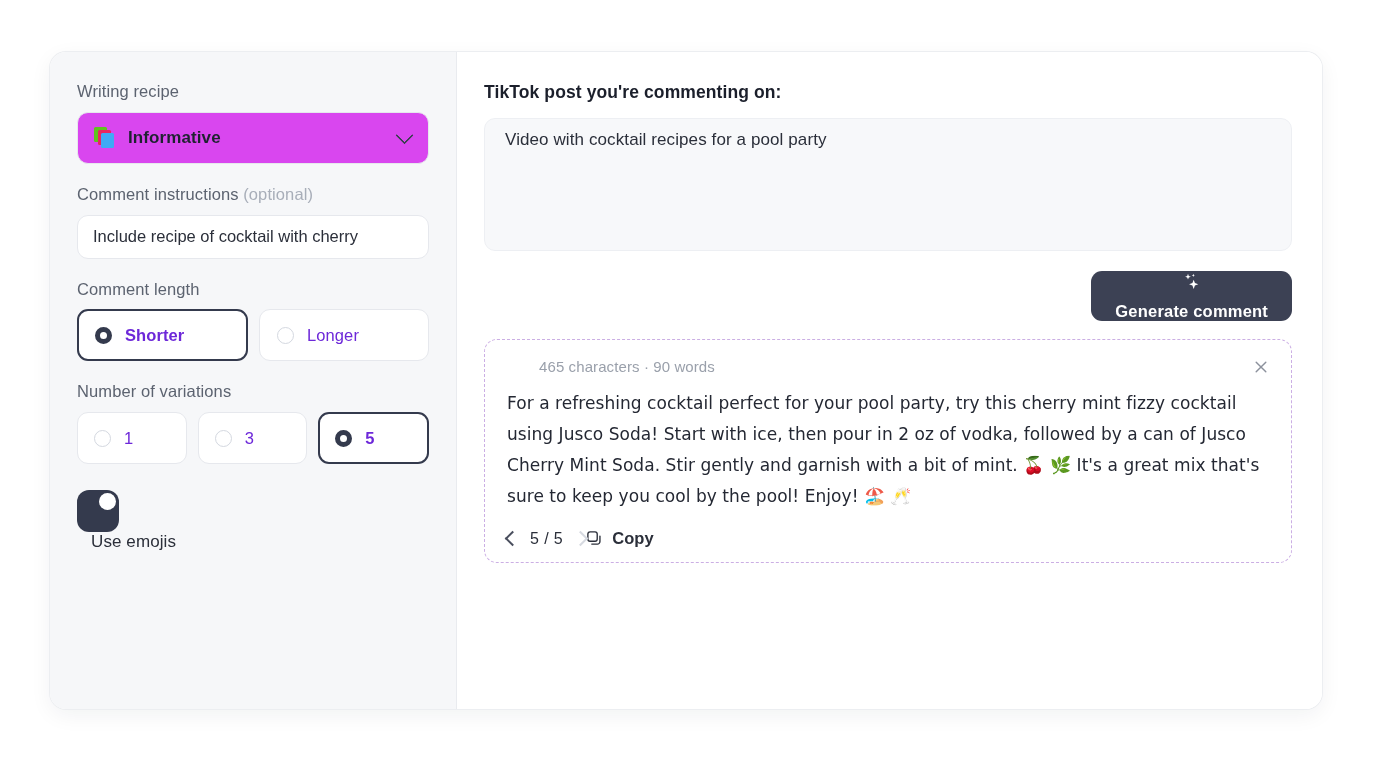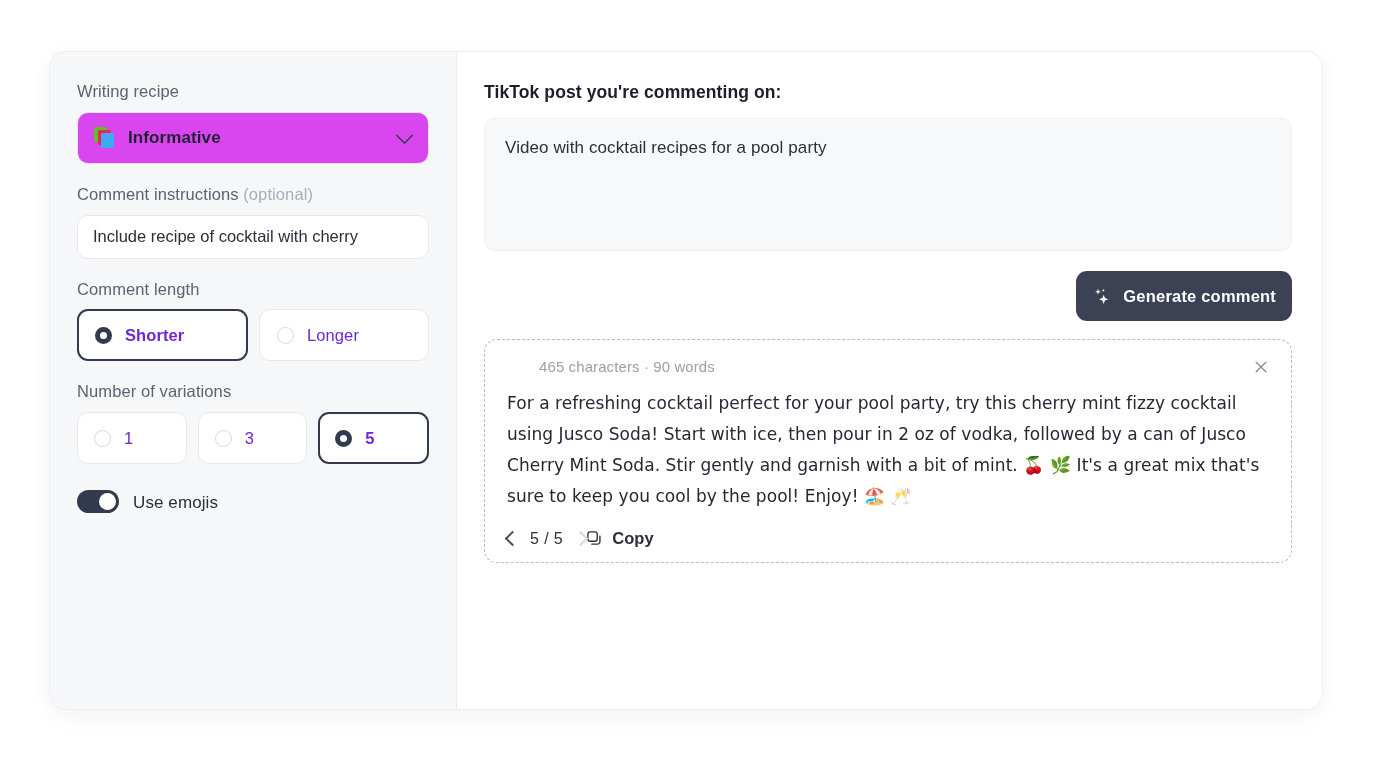--- a/index.html
+++ b/index.html
@@ -149,22 +149,23 @@
     color: #6d28d9;
     letter-spacing: .1px;
   }
   .radio-card.selected .radio-label { font-weight: bold; }
   .variations-row .radio-card { padding-left: 16px; }
   .variations-row .radio-card.selected { padding-left: 15px; }
 
   
   .toggle-row {
     display: flex;
-    align-items: flex-end;
+    align-items: flex-start;
     margin-top: 26px;
+    flex-direction: column;
   }
   .toggle {
     width: 42px; height: 23px;
     border-radius: 12px;
     background: #343a4d;
     position: relative;
     cursor: pointer;
     flex: 0 0 42px;
   }
   .toggle .knob {
@@ -195,46 +196,47 @@
     color: #1b1f2b;
     letter-spacing: .1px;
     margin: 0 0 15px 0;
   }
   .post-box {
     height: 133px;
     background: #f7f8fa;
     border: 1px solid #edeff3;
     border-radius: 11px;
     box-sizing: border-box;
-    padding: 19px 20px;
+    padding: 11px 20px;
     font-size: 17px;
     color: #2b2f3a;
     letter-spacing: .1px;
     cursor: text;
   }
   .generate-row {
     display: flex;
     justify-content: flex-end;
     margin-top: 20px;
   }
   .generate-btn {
     background: #3c4154;
     color: #ffffff;
     border: none;
     border-radius: 11px;
     height: 50px;
-    padding: 0 16px;
+    padding: 0 24px;
     display: inline-flex;
     align-items: center;
     gap: 11px;
     font-family: "Liberation Sans", sans-serif;
     font-size: 16.5px;
     font-weight: bold;
     letter-spacing: .2px;
     cursor: pointer;
+    flex-direction: column;
   }
   .sparkle-icon { width: 20px; height: 20px; display: block; }
 
   
   .result-card {
     margin-top: 18px;
     border: 1.6px dashed #cbaee4;
     border-radius: 13px;
     box-sizing: border-box;
     padding: 18px 22px 14px 22px;

